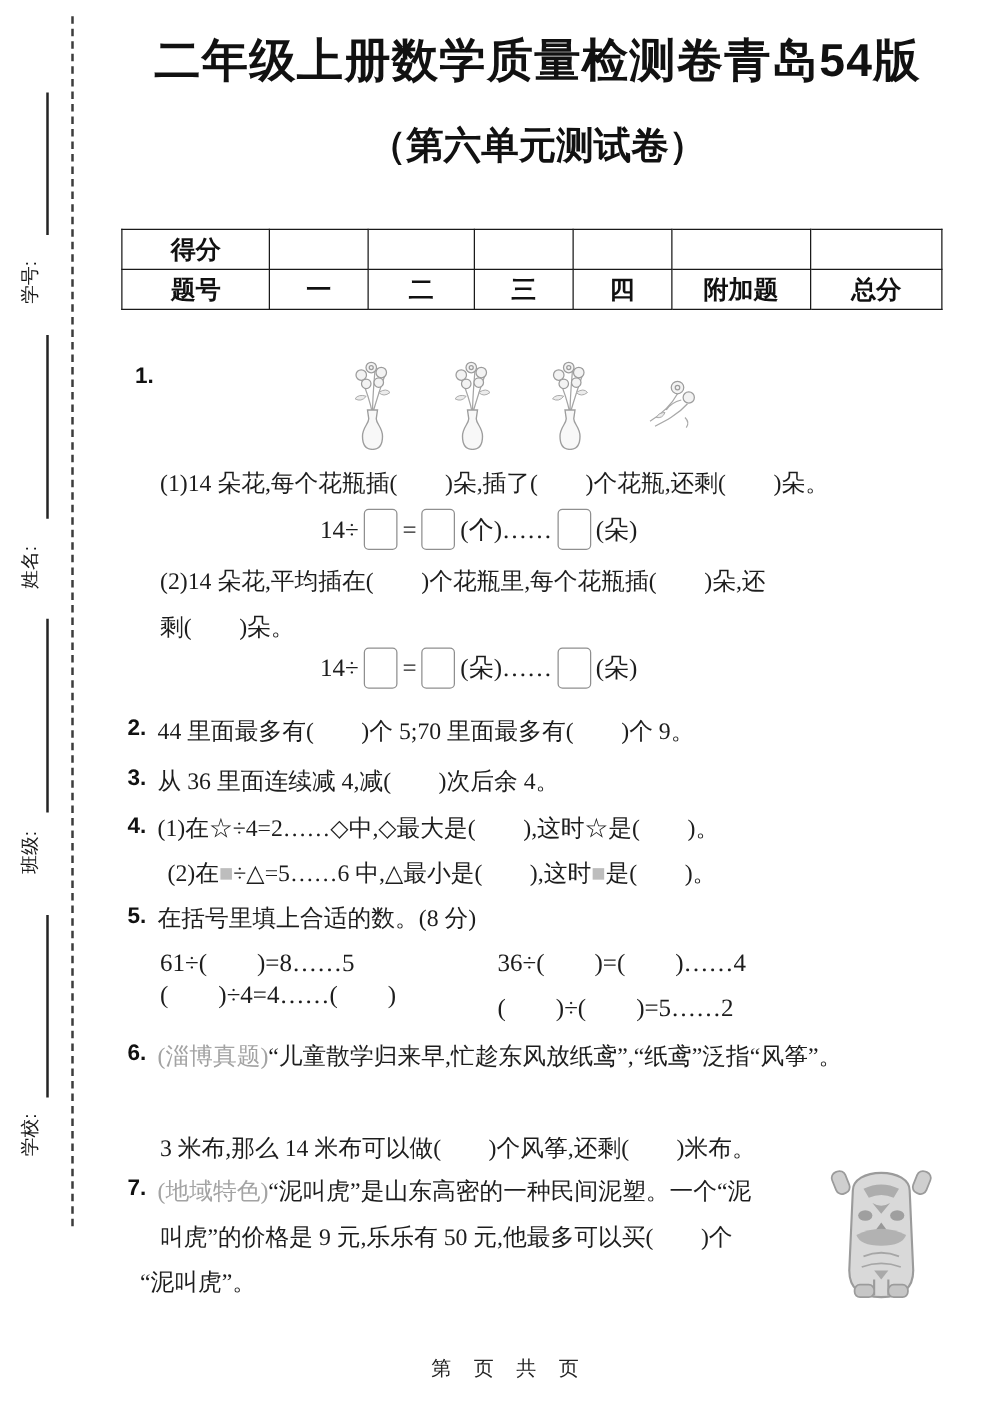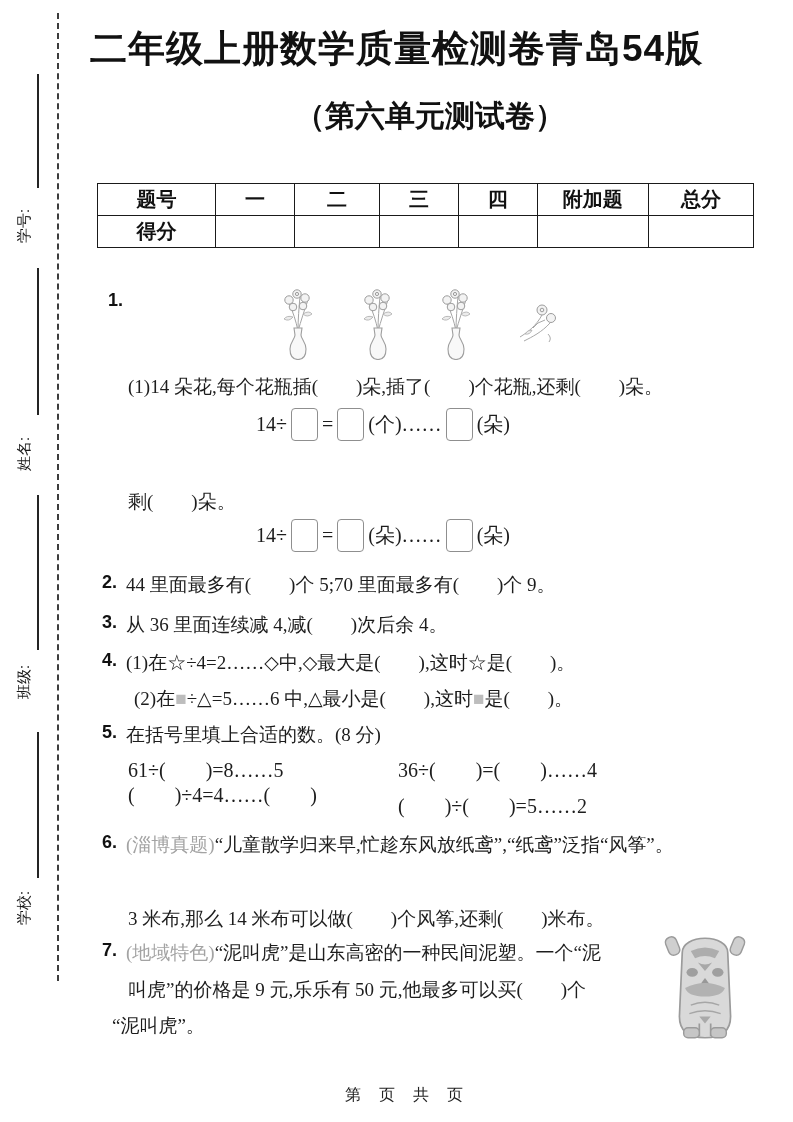--- a/index.html
+++ b/index.html
@@ -12,21 +12,21 @@
   .fl-1{top:74px;height:114px;}
   .fl-2{top:268px;height:147px;}
   .fl-3{top:495px;height:155px;}
   .fl-4{top:732px;height:146px;}
   .side-label{position:absolute;left:-12px;width:74px;height:20px;text-align:center;
               font-family:"Liberation Sans","DejaVu Sans",sans-serif;font-size:15px;color:#161616;
               transform:rotate(-90deg);}
   .sl-1{top:216px;} .sl-2{top:444px;} .sl-3{top:672px;} .sl-4{top:898px;}
 
   
-  .title{position:absolute;top:24px;left:90px;width:680px;
+  .title{position:absolute;top:24px;left:90px;width:680px;text-align:center;
          font-family:"Liberation Sans","DejaVu Sans",sans-serif;font-weight:700;font-size:37px;letter-spacing:1px;color:#111;}
   .subtitle{position:absolute;top:96px;left:90px;width:680px;text-align:center;
             font-family:"Liberation Sans","DejaVu Sans",sans-serif;font-weight:700;font-size:30px;color:#111;}
   .meta{position:absolute;top:159px;left:100px;width:662px;text-align:right;
         font-family:"Liberation Sans","DejaVu Sans",sans-serif;font-weight:600;font-size:16.5px;color:#141414;}
 
   
   .score-table{position:absolute;top:183px;left:97px;width:657px;border-collapse:collapse;table-layout:fixed;
                font-family:"Liberation Sans","DejaVu Sans",sans-serif;font-weight:700;font-size:20px;
                text-align:center;color:#111;}
@@ -77,36 +77,36 @@
       <col style="width:18%">
         <col style="width:12%">
         <col style="width:13%">
         <col style="width:12%">
       <col style="width:12%">
         <col style="width:17%">
         <col style="width:16%">
     </colgroup>
     <tbody>
         <tr>
+      <td>得分</td>
+      <td></td>
+      <td></td>
+      <td></td>
+      <td></td>
+      <td></td>
+      <td></td>
+    </tr>
+    <tr>
       <td>题号</td>
       <td>一</td>
       <td>二</td>
       <td>三</td>
       <td>四</td>
       <td>附加题</td>
       <td>总分</td>
-    </tr>
-    <tr>
-      <td>得分</td>
-      <td></td>
-      <td></td>
-      <td></td>
-      <td></td>
-      <td></td>
-      <td></td>
     </tr>
   </tbody>
     </table>
 
 
   <div class="qnum" style="left:108px;top:290px;">1.</div>
 
   <svg class="art" style="left:280px;top:287px;" width="36" height="73" viewBox="0 0 36 73">
     <path d="M18 44 C16 34 13 25 9 16 M18 44 C18 32 19 21 20 9 M18 44 C21 34 24 24 28 13" stroke="#a5a5a5" fill="none" stroke-width="1"></path>
     <path d="M13 30 q-6 -2 -9 2 q5 3 9 -2 M23 27 q6 -4 9 0 q-5 4 -9 0" fill="#ececec" stroke="#ababab" stroke-width="0.8"></path>
@@ -148,20 +148,21 @@
     <circle cx="30" cy="10" r="1.8" fill="none" stroke="#9c9c9c"></circle>
     <path d="M36 34 q4 4 1 8" stroke="#ababab" fill="none"></path>
   </svg>
 
   <div class="line" style="left:128px;top:374px;">(1)14 朵花,每个花瓶插(　　)朵,插了(　　)个花瓶,还剩(　　)朵。</div>
 
   <div class="eq" style="top:405px;">
     <span>14÷</span><span class="abox"></span><span>=</span><span class="abox"></span><span>(个)……</span><span class="abox"></span><span>(朵)</span>
   </div>
 
+  <div class="line" style="left:128px;top:452px;">(2)14 朵花,平均插在(　　)个花瓶里,每个花瓶插(　　)朵,还</div>
   <div class="line" style="left:128px;top:489px;">剩(　　)朵。</div>
 
   <div class="eq" style="top:516px;">
     <span>14÷</span><span class="abox"></span><span>=</span><span class="abox"></span><span>(朵)……</span><span class="abox"></span><span>(朵)</span>
   </div>
 
   <div class="qnum" style="left:102px;top:572px;">2.</div>
   <div class="line" style="left:126px;top:572px;">44 里面最多有(　　)个 5;70 里面最多有(　　)个 9。</div>
 
   <div class="qnum" style="left:102px;top:612px;">3.</div>

